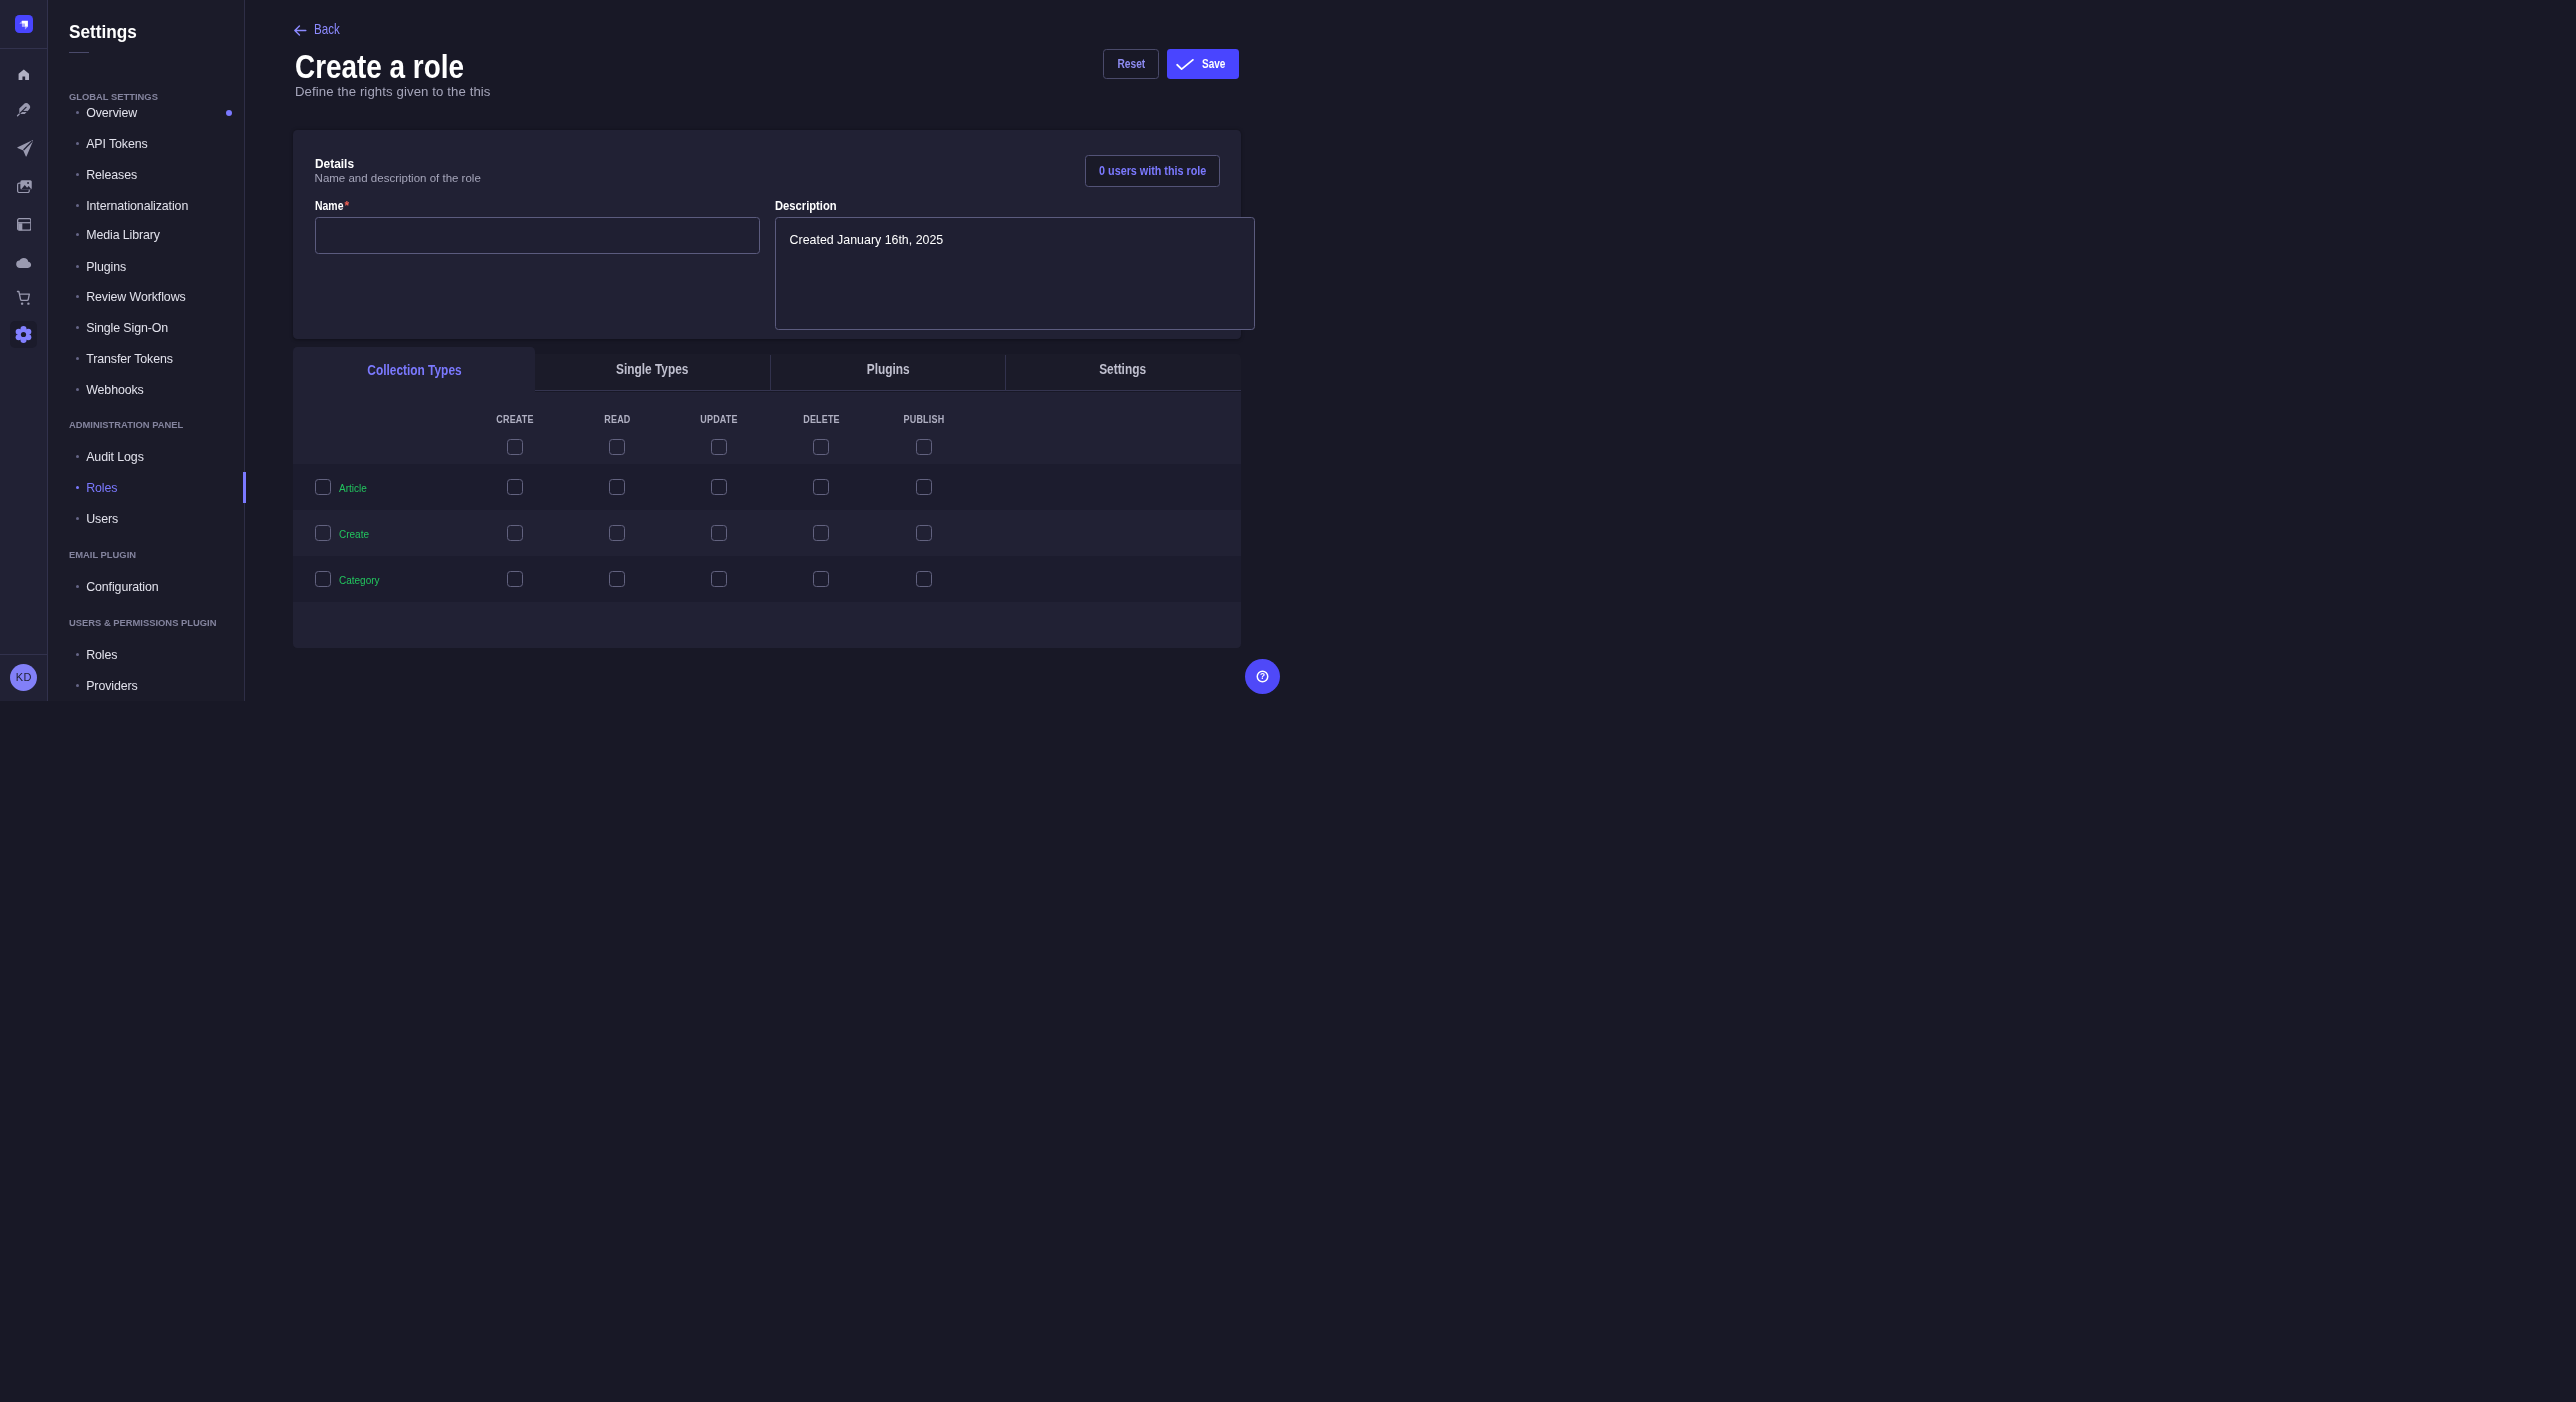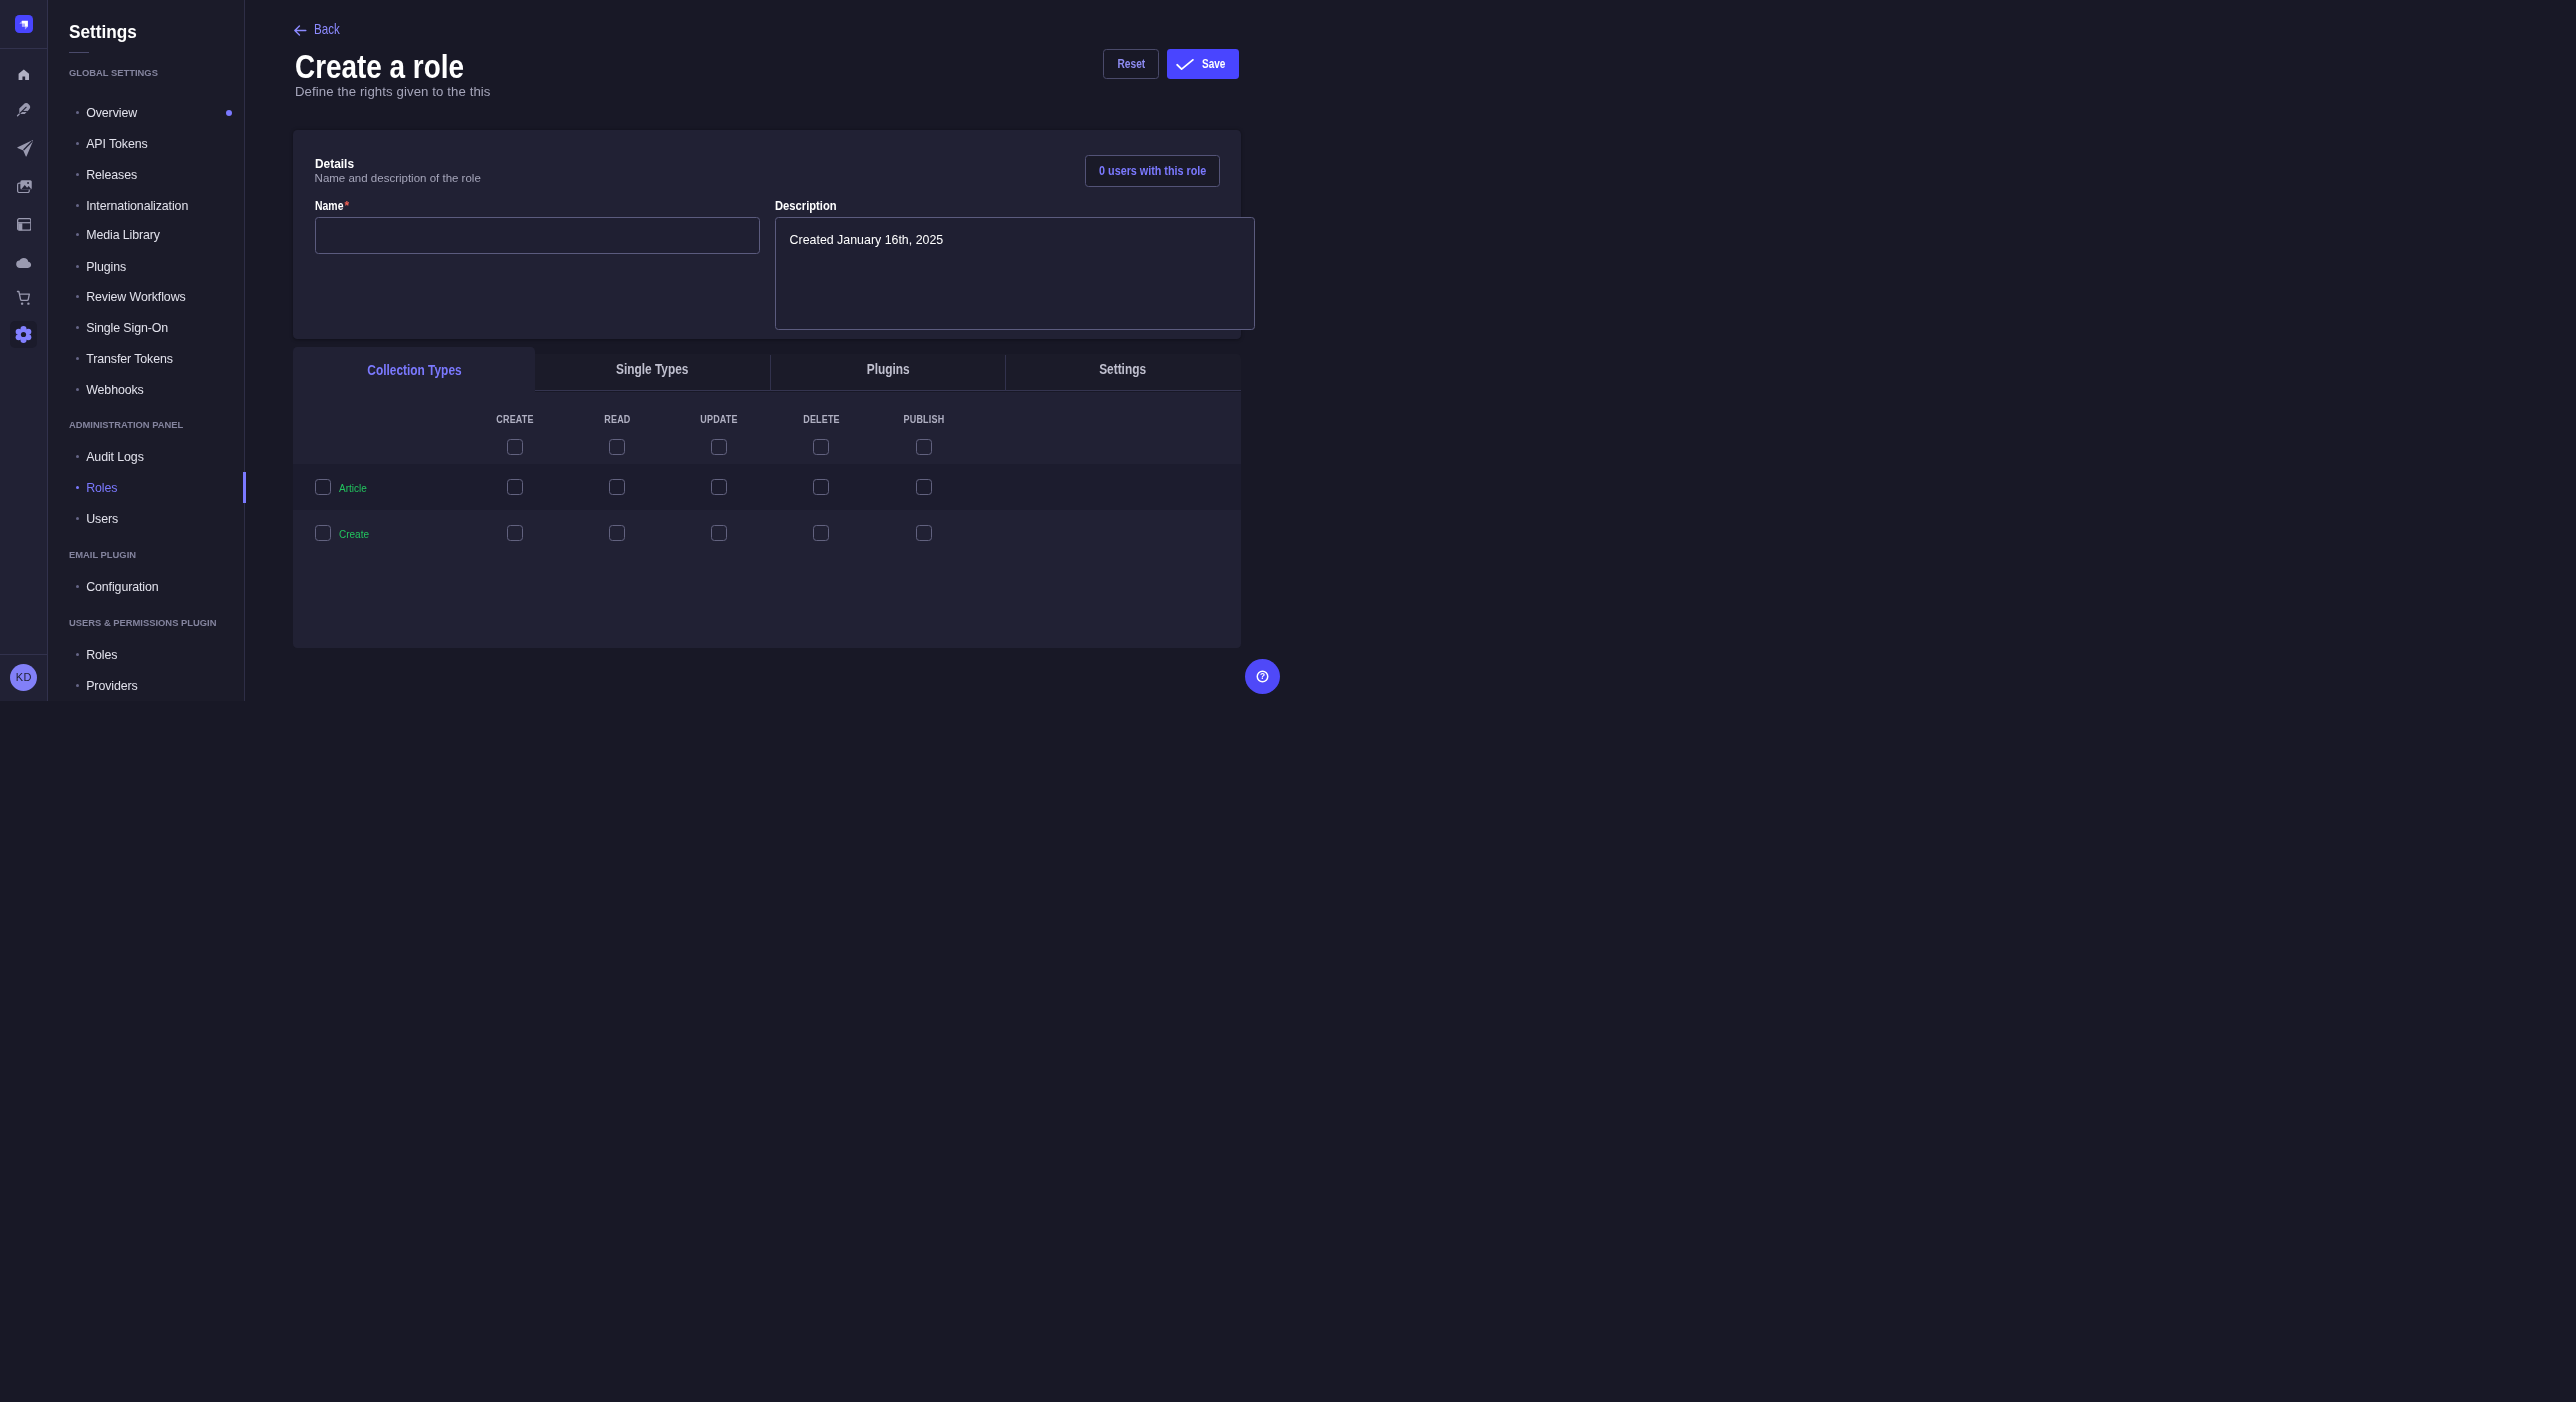--- a/index.html
+++ b/index.html
@@ -136,27 +136,36 @@
       </div>
       <div class="row" style="top:118px;">
         <div class="cb" style="left:22px; top:15px;"></div>
         <div class="rowLabel">Create</div>
         <div class="cb" style="left:214px; top:15px;"></div>
         <div class="cb" style="left:316px; top:15px;"></div>
         <div class="cb" style="left:418px; top:15px;"></div>
         <div class="cb" style="left:520px; top:15px;"></div>
         <div class="cb" style="left:623px; top:15px;"></div>
       </div>
+      <div class="row stripe" style="top:164px;">
+        <div class="cb" style="left:22px; top:15px;"></div>
+        <div class="rowLabel">Category</div>
+        <div class="cb" style="left:214px; top:15px;"></div>
+        <div class="cb" style="left:316px; top:15px;"></div>
+        <div class="cb" style="left:418px; top:15px;"></div>
+        <div class="cb" style="left:520px; top:15px;"></div>
+        <div class="cb" style="left:623px; top:15px;"></div>
+      </div>
     </div>
   </div>
 
   <div id="subnav">
     <div id="snTitle"><span>Settings</span></div>
     <div id="snHr"></div>
-    <div class="snHead" style="top:68px;text-align:right;">GLOBAL SETTINGS</div>
+    <div class="snHead" style="top:92px;text-align:right;">GLOBAL SETTINGS</div>
     <div class="snItem" style="top:105px;"><span class="b"></span>Overview</div>
     <div class="snItem" style="top:136px;"><span class="b"></span>API Tokens</div>
     <div class="snItem" style="top:167px;"><span class="b"></span>Releases</div>
     <div class="snItem" style="top:198px;"><span class="b"></span>Internationalization</div>
     <div class="snItem" style="top:227px;"><span class="b"></span>Media Library</div>
     <div class="snItem" style="top:259px;"><span class="b"></span>Plugins</div>
     <div class="snItem" style="top:289px;"><span class="b"></span>Review Workflows</div>
     <div class="snItem" style="top:320px;"><span class="b"></span>Single Sign-On</div>
     <div class="snItem" style="top:351px;"><span class="b"></span>Transfer Tokens</div>
     <div class="snItem" style="top:382px;"><span class="b"></span>Webhooks</div>

